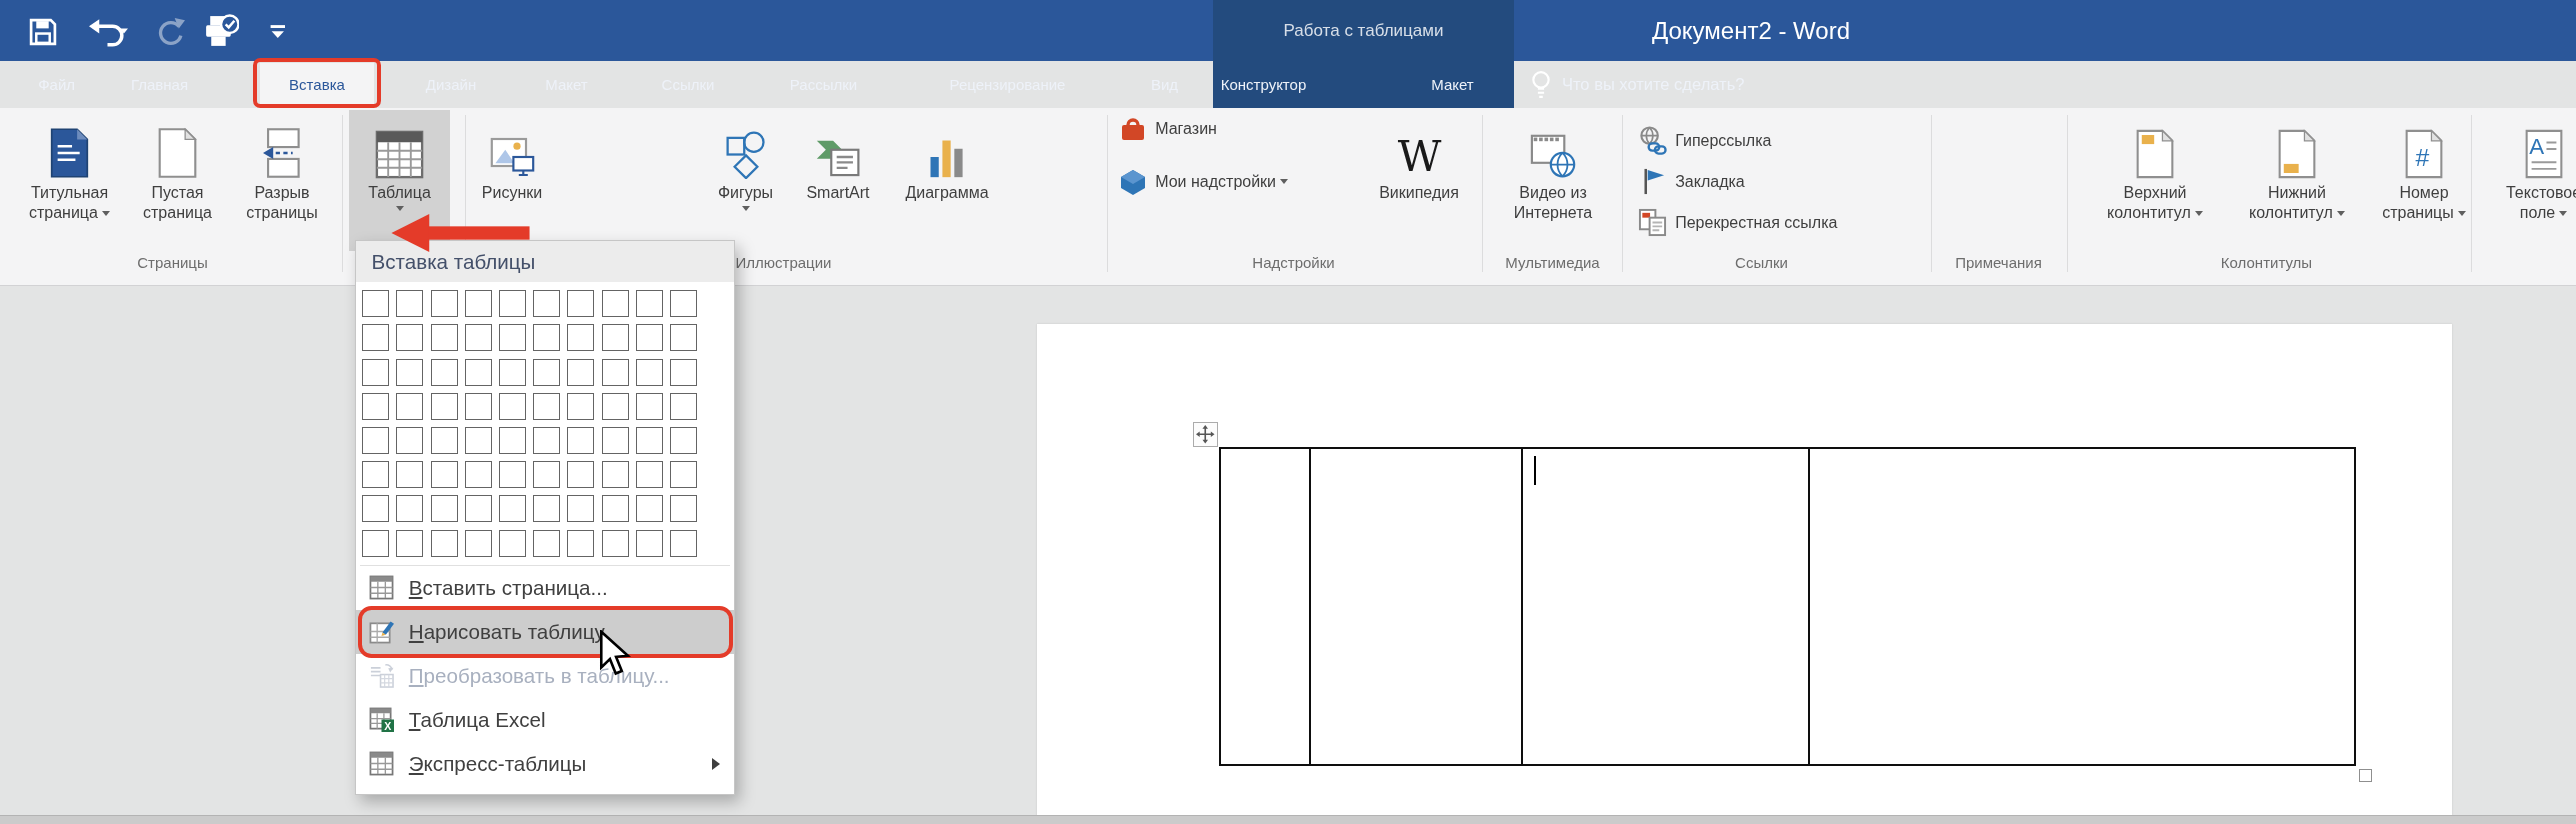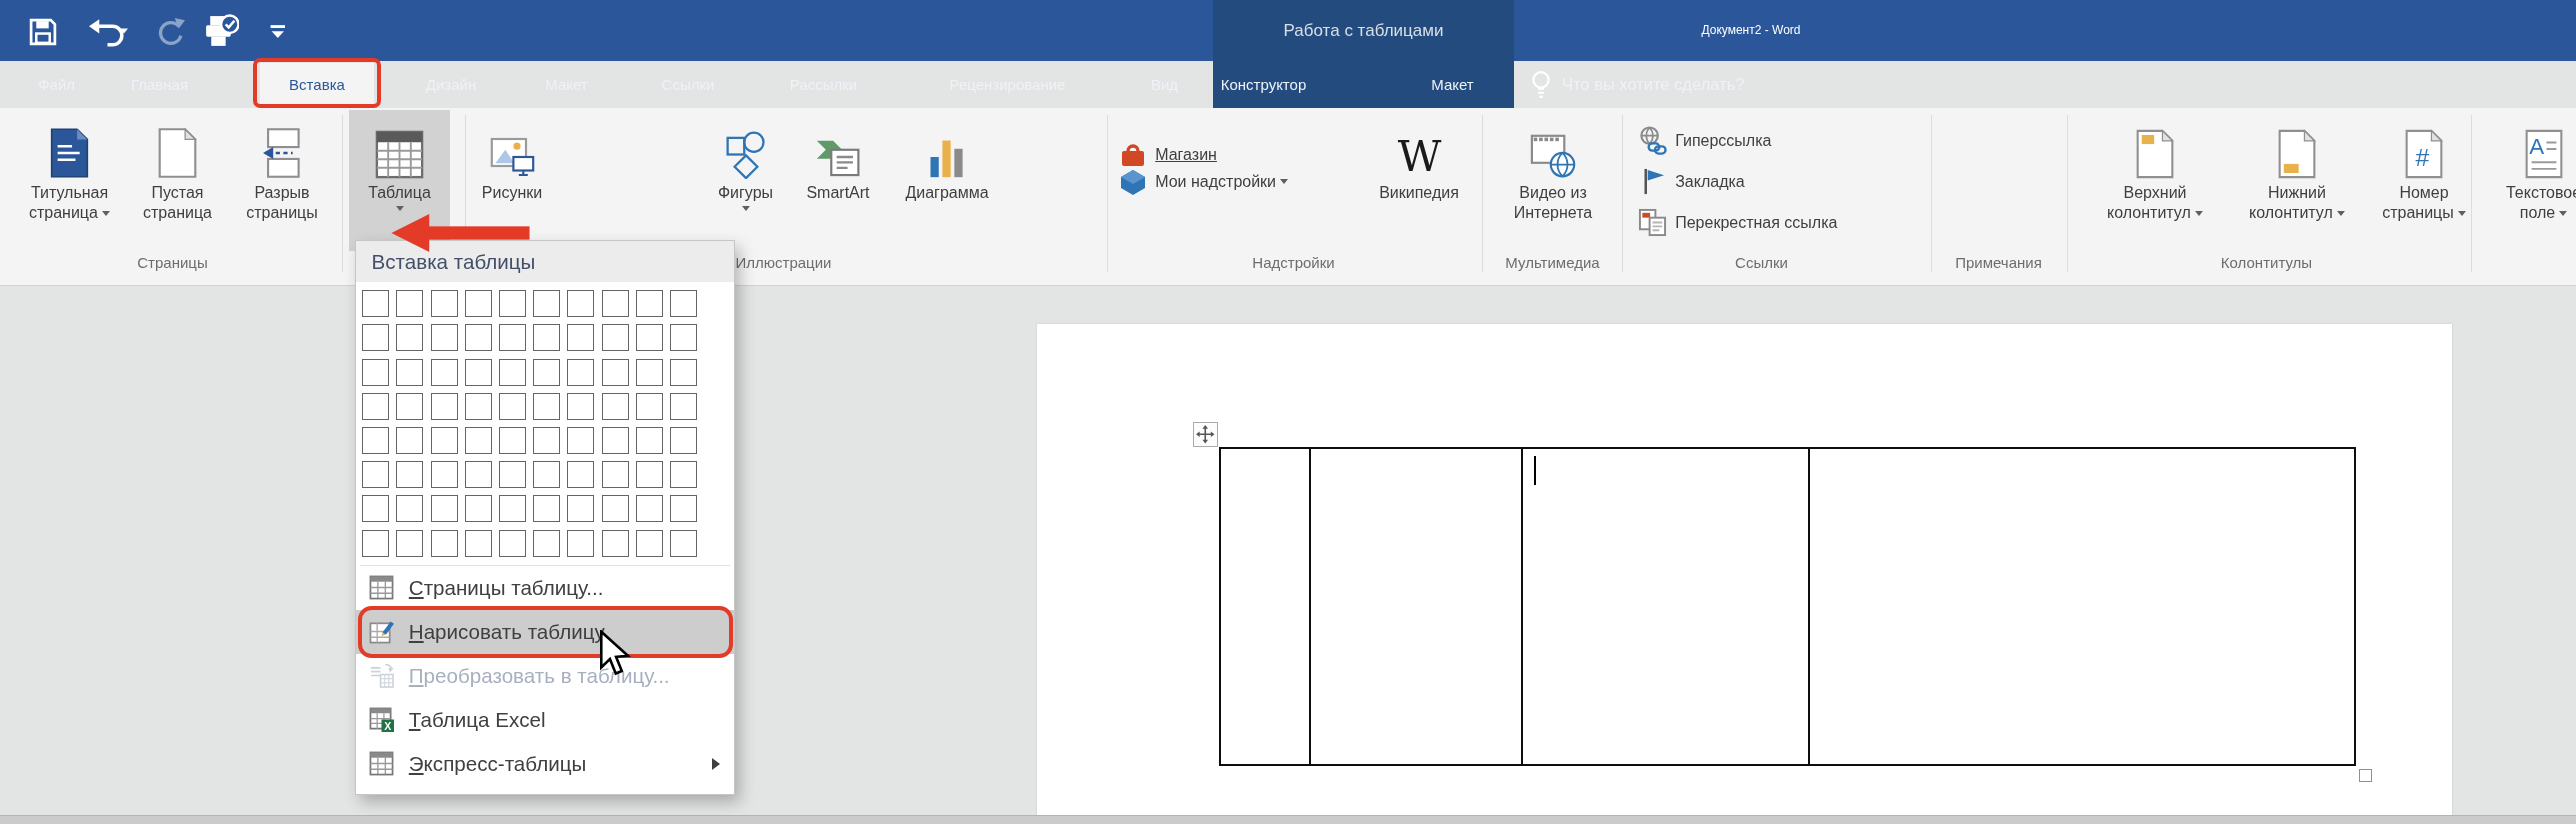--- a/index.html
+++ b/index.html
@@ -6,21 +6,21 @@
   #root{position:relative;width:3505px;height:824px;overflow:hidden;
         font-family:"Liberation Sans",sans-serif;-webkit-font-smoothing:antialiased;}
   .abs{position:absolute;}
 
   
   .titlebar{left:0;top:0;width:3505px;height:61px;background:#2b579a;}
   .ctxpatch{left:1213px;top:0;width:301px;height:108px;background:#234b7e;}
   .ctxlabel{left:1213px;top:0;width:301px;height:61px;line-height:61px;text-align:center;
             color:rgba(255,255,255,.82);font-size:17px;}
   .doctitle{left:1540px;top:0;width:422px;height:53px;line-height:61px;text-align:center;
-            color:#fff;font-size:12px;}
+            color:#fff;font-size:24px;}
   .qatbtn{top:10.3px;width:45px;height:43px;display:flex;align-items:center;justify-content:center;}
 
   
   .tab{top:61px;height:47px;line-height:47px;text-align:center;color:#eef2f9;font-size:15px;cursor:default;}
   .tab.active{top:63px;height:45px;line-height:43px;background:#f4f4f5;color:#2b579a;z-index:6;}
   .redtabbox{left:253px;top:58px;width:128px;height:50px;border:4.6px solid #e43b29;border-radius:7.2px;
              box-sizing:border-box;z-index:8;pointer-events:none;}
   .tellme{left:1562px;top:61px;height:47px;line-height:47px;color:#eef2f9;font-size:16.5px;}
 
   
@@ -228,21 +228,21 @@
             <rect x="6" y="24" width="9" height="22" fill="#2e75b6"></rect>
             <rect x="19" y="6" width="9" height="40" fill="#e9b14c"></rect>
             <rect x="32" y="15" width="9" height="31" fill="#8a8a8a"></rect>
           </svg>
       </div>
       <span class="lbl"><span>Диаграмма</span></span>
     </div>
     <div class="glabel" style="left:732px;width:103px;">Иллюстрации</div>
     <div class="vdiv" style="left:1107px;"></div>
 
-    <div class="sr" style="left:1119px;top:28px;text-decoration:underline;">
+    <div class="sr" style="left:1119px;top:2px;">
       <svg width="28" height="28" viewBox="0 0 28 28">
           <rect x="3" y="10" width="22" height="15" rx="2" fill="#d24726"></rect>
           <path d="M9,10 a5,5 0 0 1 10,0" fill="none" stroke="#d24726" stroke-width="3.4"></path>
         </svg>
       <span>Магазин</span>
     </div>
     <div class="sr" style="left:1119px;top:55px;">
       <svg width="28" height="28" viewBox="0 0 28 28">
           <polygon points="14,2 26,9 26,20 14,27 2,20 2,9" fill="#2e75b6"></polygon>
           <polygon points="14,2 26,9 14,16 2,9" fill="#5b95cf"></polygon>
@@ -470,21 +470,21 @@
         <div class="gcell"></div>
       </div>
     <div class="dd-sep"></div>
 
     <div class="mi">
       <svg width="25" height="25" viewBox="0 0 26 26">
           <rect x="1.5" y="1.5" width="23" height="23" fill="#fff" stroke="#777" stroke-width="1.8"></rect>
           <rect x="1.5" y="1.5" width="23" height="5.5" fill="#8a8a8a"></rect>
           <path d="M9.2,7 v17 M17,7 v17 M1.5,13 h23 M1.5,19 h23" stroke="#999" stroke-width="1.4"></path>
         </svg>
-      <span class="mi-label">Страницы таблицу...</span>
+      <span class="mi-label">Вставить страница...</span>
     </div>
 
     <div class="mi hl">
       <div class="redbox"></div>
       <svg width="25" height="25" viewBox="0 0 26 26">
           <rect x="1.5" y="4.5" width="20" height="20" fill="#fff" stroke="#8a8a8a" stroke-width="1.8"></rect>
           <path d="M8.5,4.5 v20 M1.5,13 h20 M1.5,19 h20" stroke="#ababab" stroke-width="1.4"></path>
           <path d="M14,14 L22.5,2.5 L26,5 L17.5,16.5 z" fill="#2e75b6"></path>
           <polygon points="14,14 17.5,16.5 13,17.8" fill="#e9b14c"></polygon>
         </svg>

